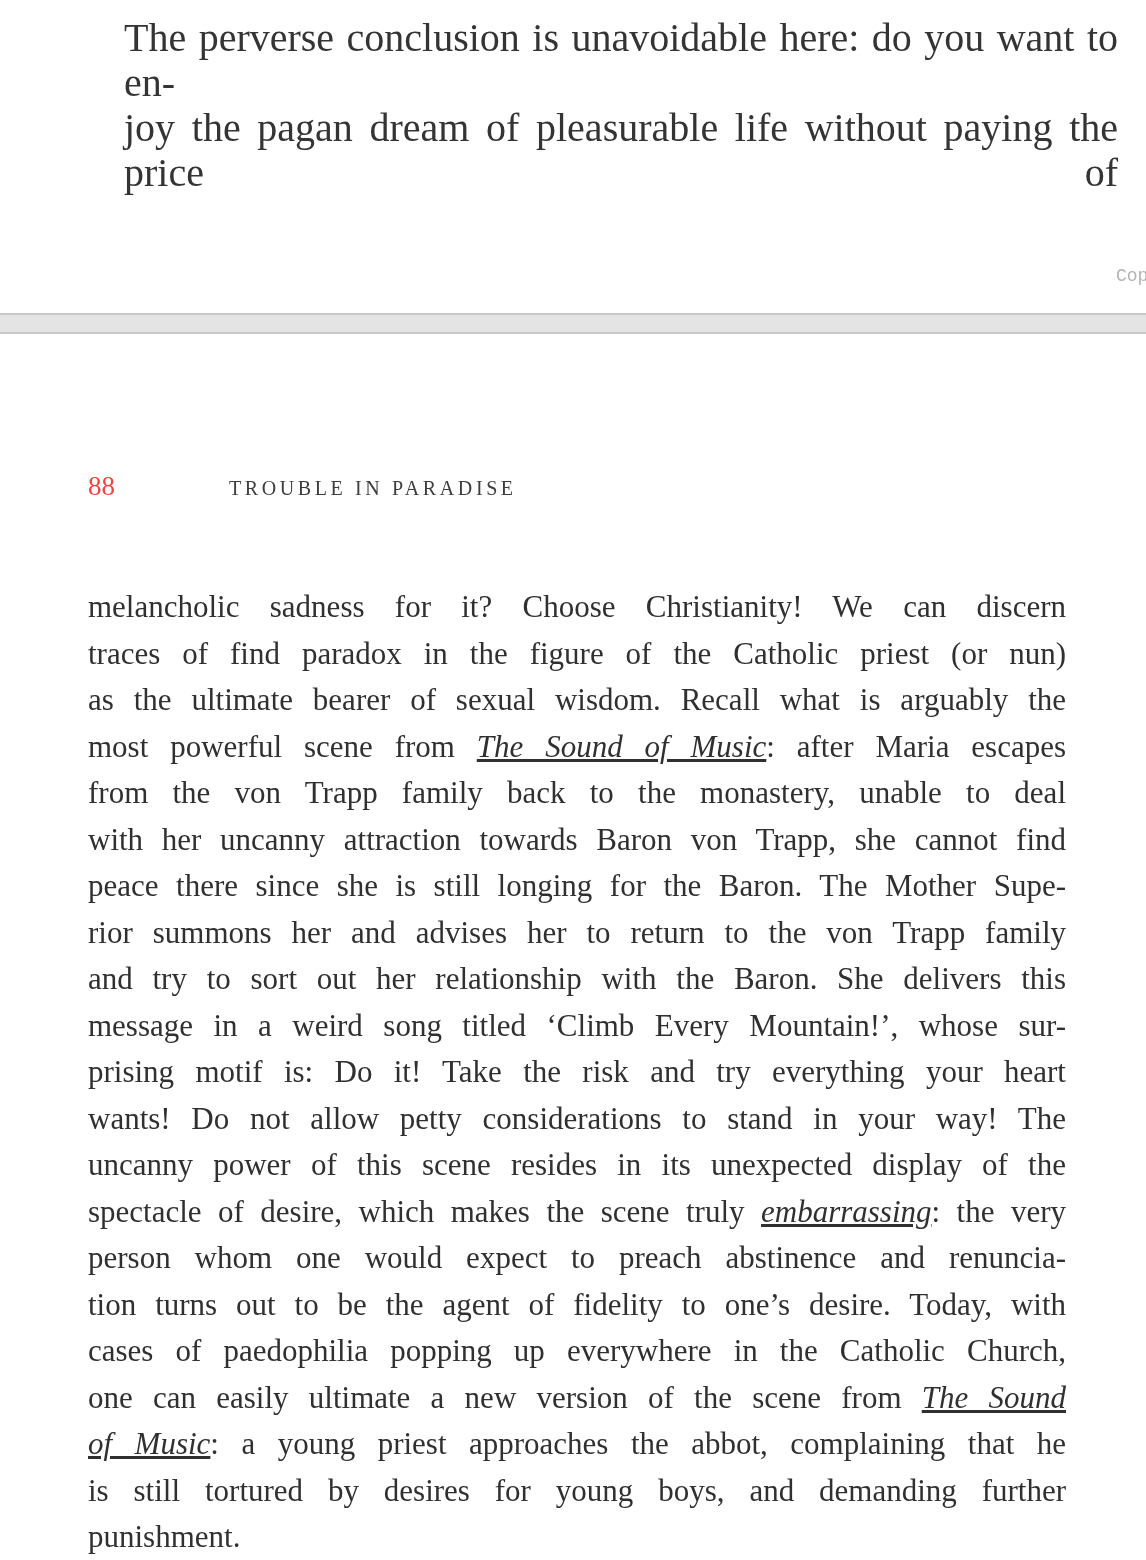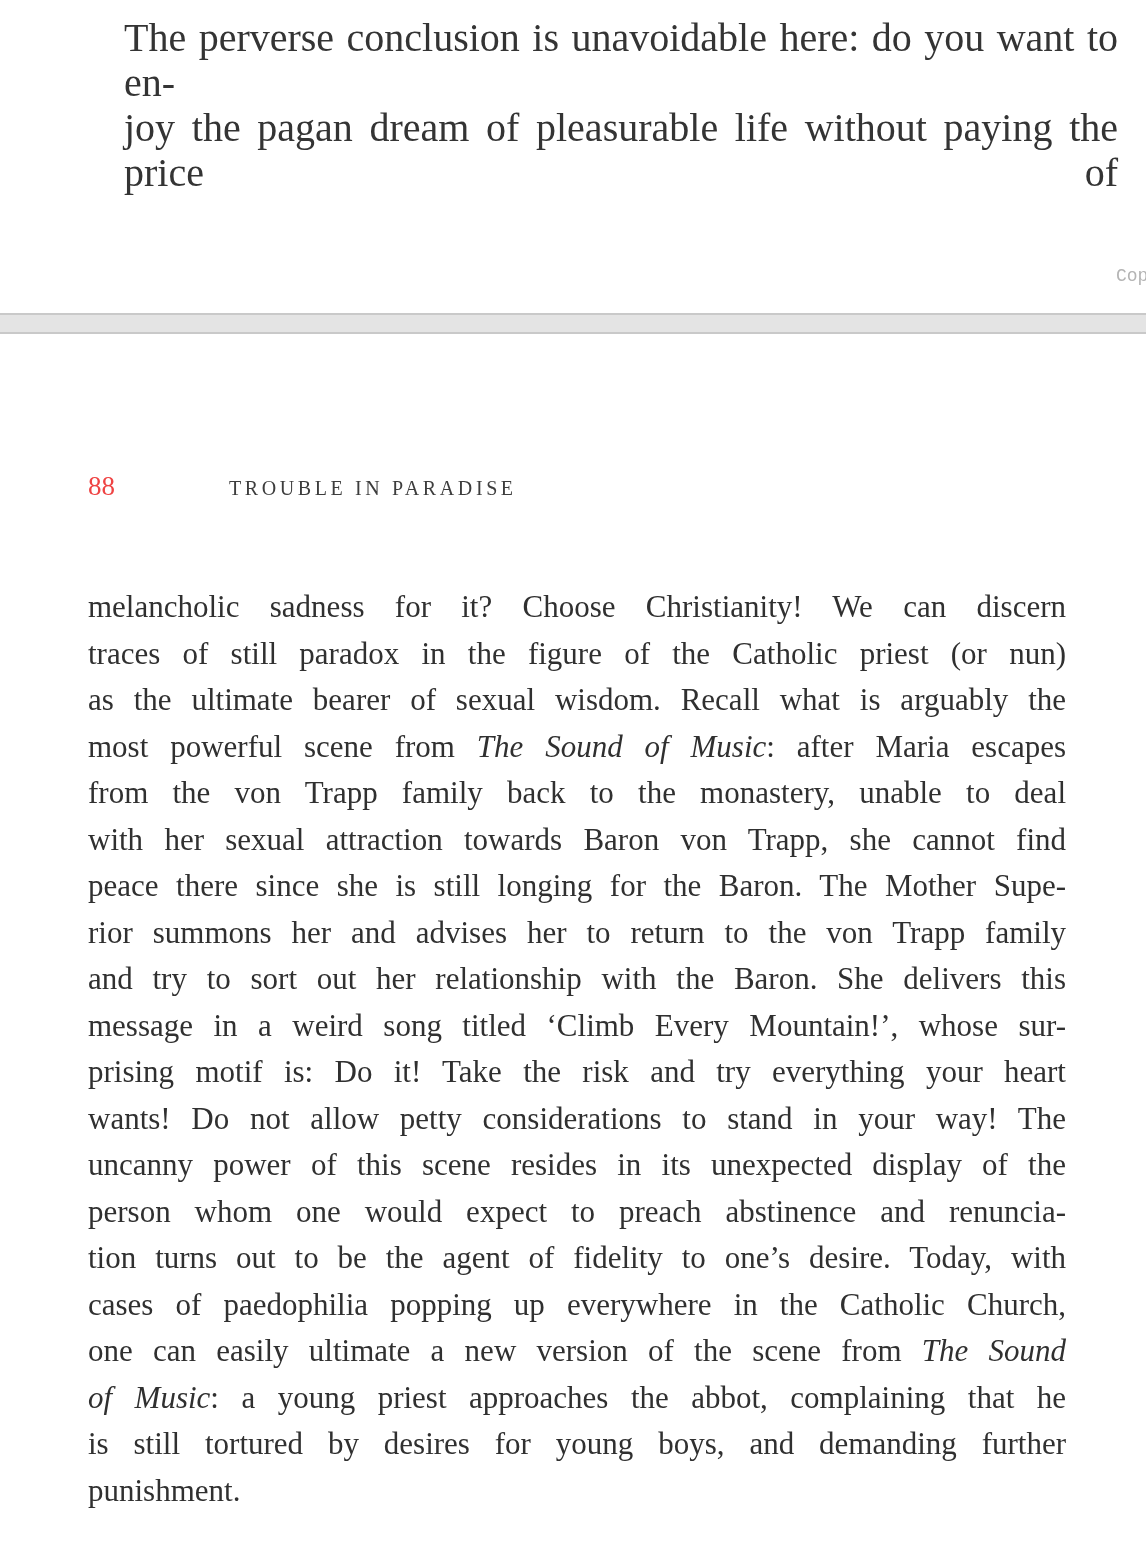--- a/index.html
+++ b/index.html
@@ -84,20 +84,21 @@
 
   .line {
     text-align: justify;
     text-align-last: justify;
   }
   .body-text .line:last-child {
     text-align-last: left;
   }
   .italic {
     font-style: italic;
+    text-decoration: underline;
   }
 </style>
 </head>
 <body>
 
 <div class="reader-page">
 
   <div class="prev-text">
       <div class="line"><span>The perverse conclusion is unavoidable here: do you want to en-</span></div>
       <div class="line"><span>joy the pagan dream of pleasurable life without paying the price of</span></div>
@@ -106,32 +107,33 @@
   <div class="copyright-note">Cop</div>
 
   <div class="separator"></div>
 
   <div class="page-number">88</div>
 
   <div class="running-title">TROUBLE IN PARADISE</div>
 
   <div class="body-text">
       <div class="line"><span>melancholic sadness for it? Choose Christianity! We can discern</span></div>
-      <div class="line"><span>traces of still paradox in the figure of the Catholic priest (or nun)</span></div>
+      <div class="line"><span>traces of find paradox in the figure of the Catholic priest (or nun)</span></div>
       <div class="line"><span>as the ultimate bearer of sexual wisdom. Recall what is arguably the</span></div>
       <div class="line"><span>most powerful scene from </span><span class="italic">The Sound of Music</span><span>: after Maria escapes</span></div>
       <div class="line"><span>from the von Trapp family back to the monastery, unable to deal</span></div>
-      <div class="line"><span>with her sexual attraction towards Baron von Trapp, she cannot find</span></div>
+      <div class="line"><span>with her uncanny attraction towards Baron von Trapp, she cannot find</span></div>
       <div class="line"><span>peace there since she is still longing for the Baron. The Mother Supe-</span></div>
       <div class="line"><span>rior summons her and advises her to return to the von Trapp family</span></div>
       <div class="line"><span>and try to sort out her relationship with the Baron. She delivers this</span></div>
       <div class="line"><span>message in a weird song titled ‘Climb Every Mountain!’, whose sur-</span></div>
       <div class="line"><span>prising motif is: Do it! Take the risk and try everything your heart</span></div>
       <div class="line"><span>wants! Do not allow petty considerations to stand in your way! The</span></div>
       <div class="line"><span>uncanny power of this scene resides in its unexpected display of the</span></div>
+      <div class="line"><span>spectacle of desire, which makes the scene truly </span><span class="italic">embarrassing</span><span>: the very</span></div>
       <div class="line"><span>person whom one would expect to preach abstinence and renuncia-</span></div>
       <div class="line"><span>tion turns out to be the agent of fidelity to one’s desire. Today, with</span></div>
       <div class="line"><span>cases of paedophilia popping up everywhere in the Catholic Church,</span></div>
       <div class="line"><span>one can easily ultimate a new version of the scene from </span><span class="italic">The Sound</span></div>
       <div class="line"><span class="italic">of Music</span><span>: a young priest approaches the abbot, complaining that he</span></div>
       <div class="line"><span>is still tortured by desires for young boys, and demanding further</span></div>
       <div class="line"><span>punishment.</span></div>
     </div>
 
 </div>

